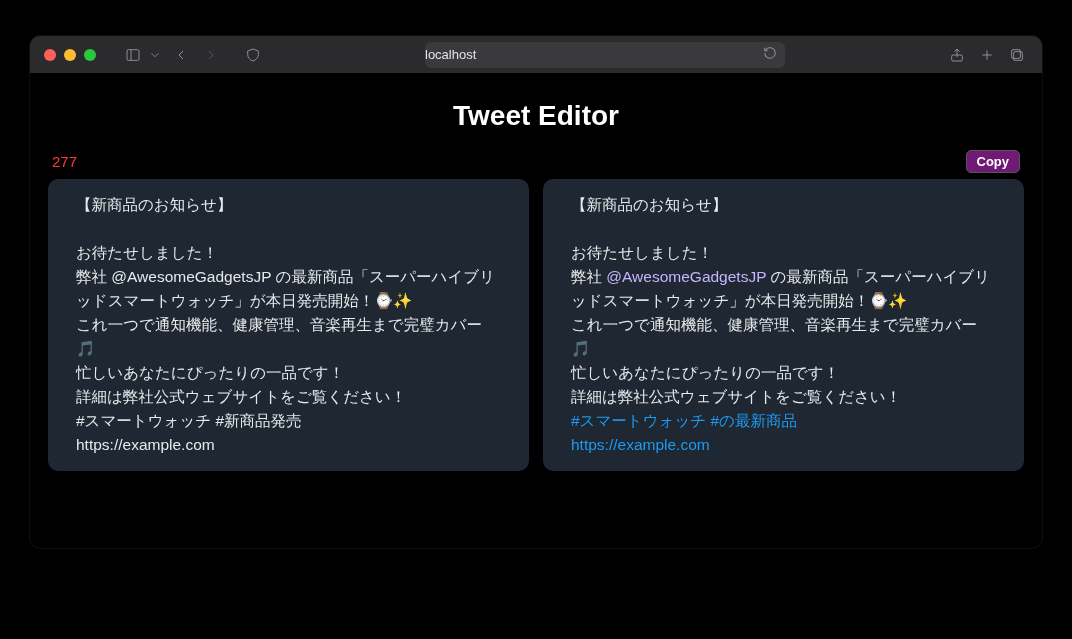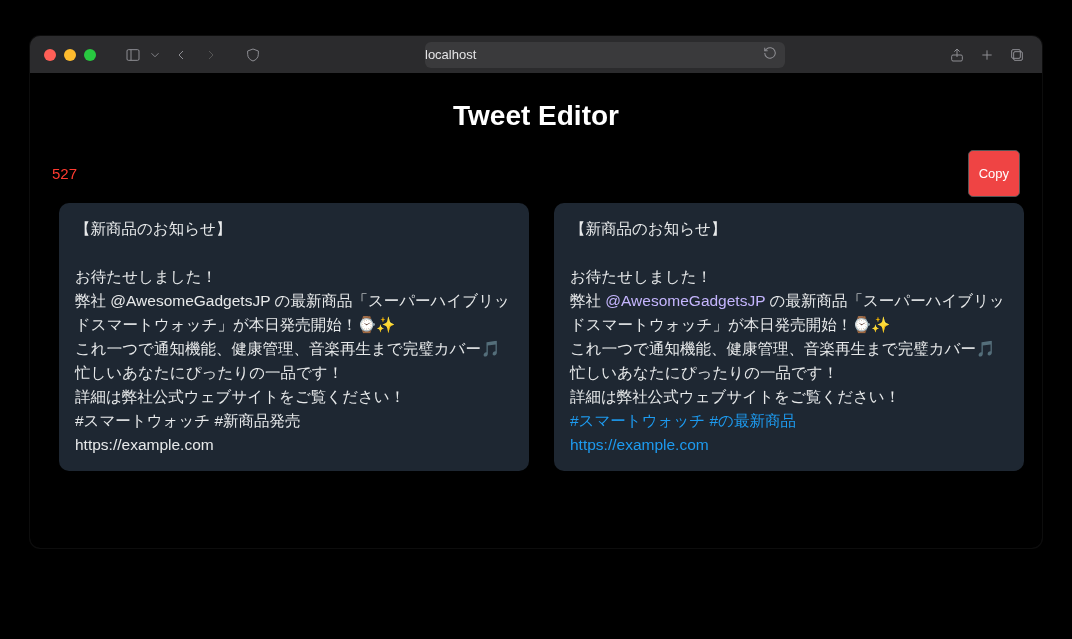--- a/index.html
+++ b/index.html
@@ -86,44 +86,44 @@
       justify-content: space-between;
       align-items: center;
       padding: 0 4px 6px;
     }
     .char-count {
       color: #ff3b30;
       font-size: 15px;
       font-weight: 500;
     }
     .copy-btn {
-      background: #ef4444;
+      background: #701a75;
       color: #fff;
       border: 1px solid #555;
       border-radius: 5px;
-      padding: 15px 10px;
+      padding: 3px 10px;
       font-size: 13px;
       cursor: pointer;
+      font-weight: bold;
     }
     .panes {
       display: flex;
       gap: 14px;
     }
     .pane {
       flex: 1;
       background: #1e2732;
       border-radius: 10px;
-      padding: 14px 16px;
+      padding: 14px 28px;
       color: #e7e9ea;
       font-size: 15.5px;
       line-height: 1.55;
       white-space: pre-wrap;
       word-break: break-word;
       min-height: 260px;
-      margin-left: 11px;
     }
     .pane .mention { color: #c4b5fd; }
     .pane .hashtag { color: #1d9bf0; text-align: right; }
     .pane .link { color: #1d9bf0; }
     .pane.editable { outline: none; }
     .nav-chevron-disabled { color: #555; }
   </style>
 </head>
 <body>
 
@@ -191,21 +191,21 @@
           <rect x="7" y="7" width="13" height="13" rx="2"></rect>
           <rect x="4" y="4" width="13" height="13" rx="2"></rect>
         </svg>
     </div>
   </div>
 
   <div class="content">
     <h1 class="page-title">Tweet Editor</h1>
 
     <div class="meta-row">
-      <div class="char-count">527</div>
+      <div class="char-count">277</div>
       <button class="copy-btn">Copy</button>
     </div>
 
     <div class="panes">
       <div class="pane editable" id="editor-pane">【新商品のお知らせ】
 
 お待たせしました！
 弊社 @AwesomeGadgetsJP の最新商品「スーパーハイブリッドスマートウォッチ」が本日発売開始！⌚✨
 これ一つで通知機能、健康管理、音楽再生まで完璧カバー🎵
 忙しいあなたにぴったりの一品です！

